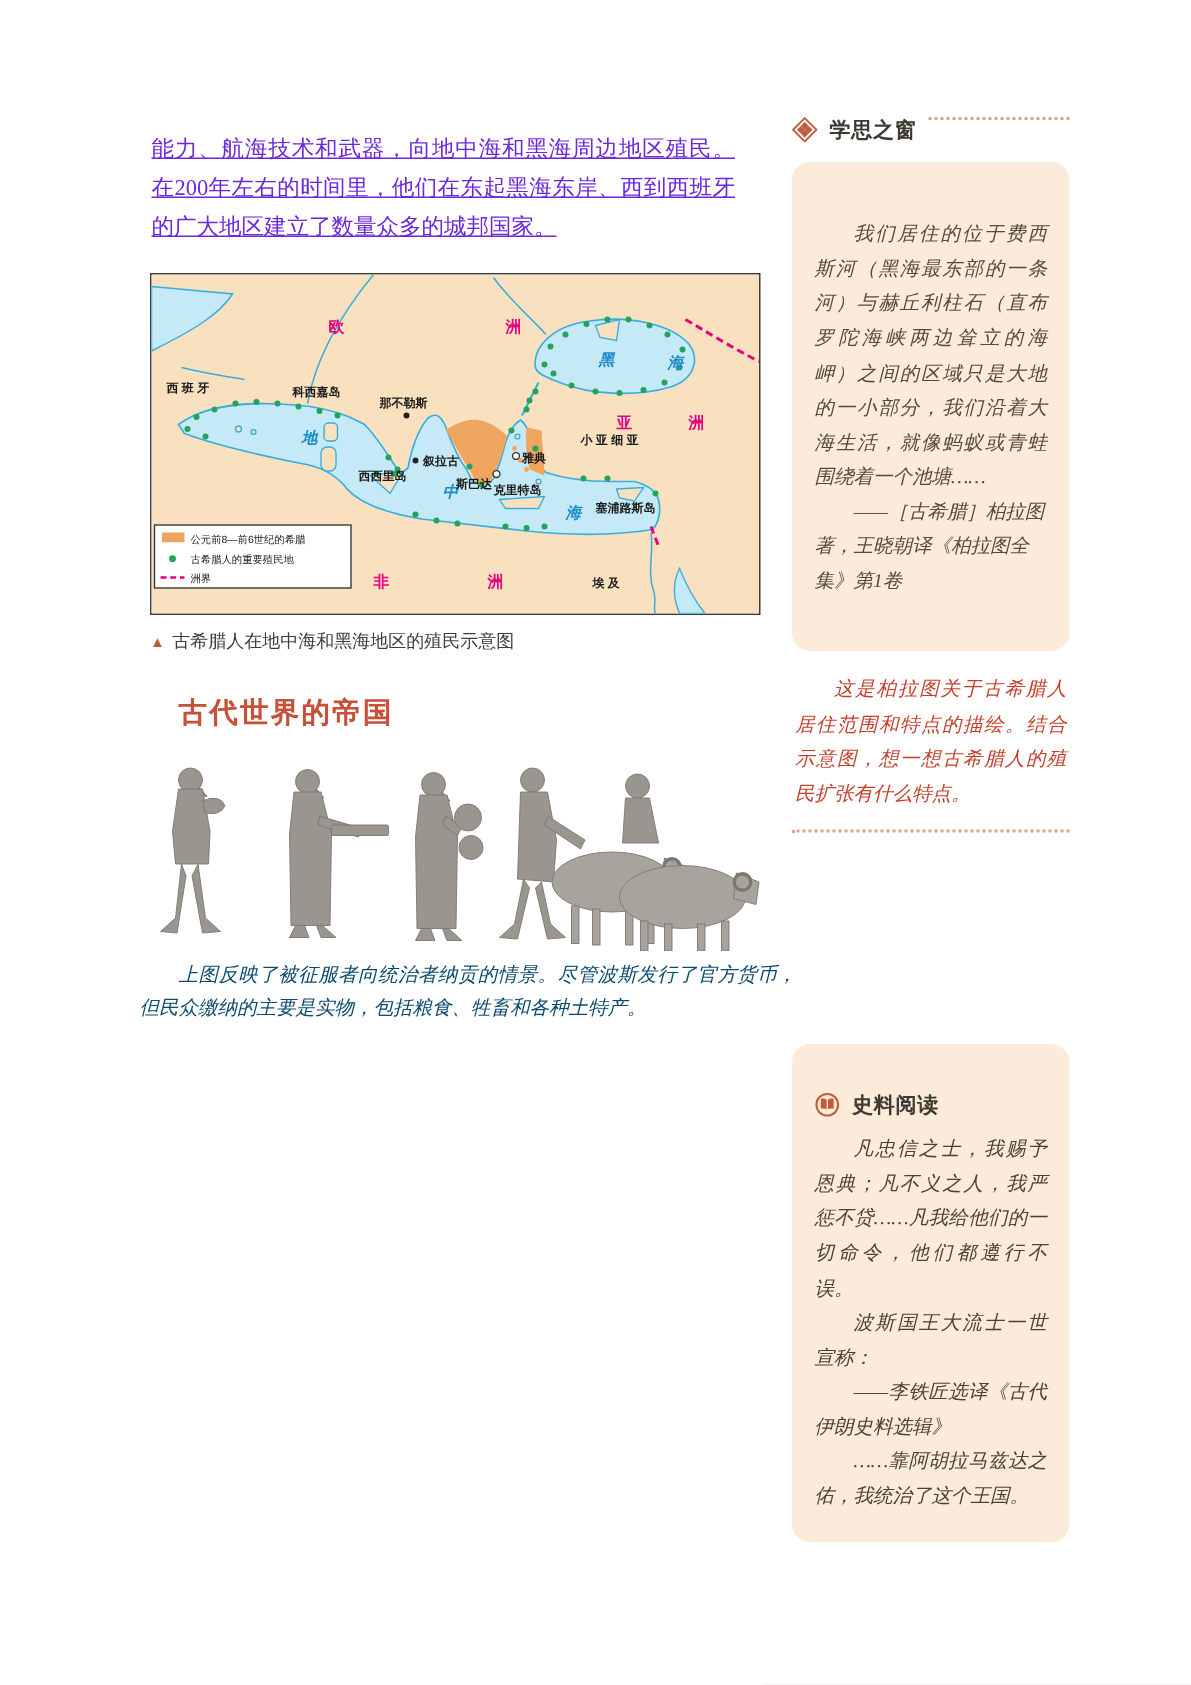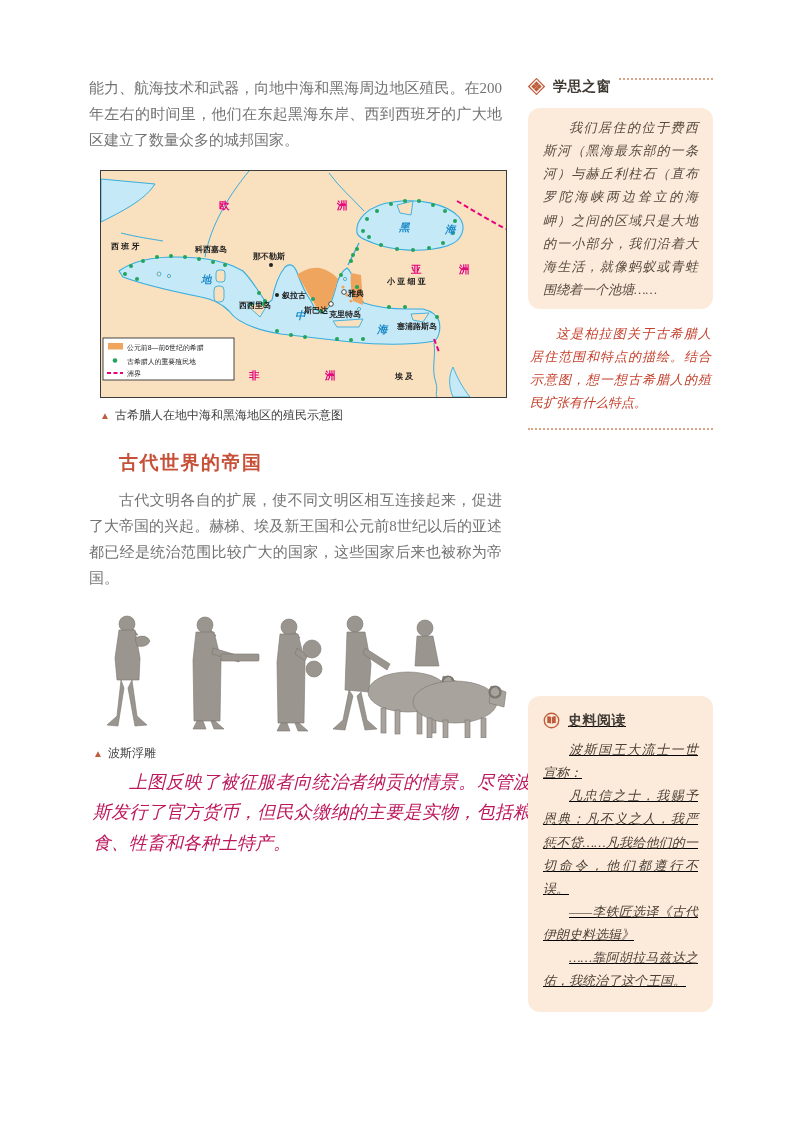--- a/index.html
+++ b/index.html
@@ -1,61 +1,61 @@
 <!DOCTYPE html>
 <html><head>
 <meta charset="utf-8">
 <style>
   html,body { margin:0; padding:0; background:#e8e8e8; }
   .page { position:relative; width:794px; height:1123px; background:#ffffff; margin:0 auto; overflow:hidden;
           font-family:"Liberation Serif","DejaVu Serif",serif; }
 
   
   .left-col { position:absolute; left:85px; top:72px; width:421px; }
-  .body-text { font-size:15px; line-height:1.72; color:#737373; text-align:justify; margin:4px; }
+  .body-text { font-size:15px; line-height:1.72; color:#6d28d9; text-align:justify; margin:16px;text-decoration:underline; }
   .indent { text-indent:2em; }
   .para { margin-top:12px; }
 
   .map-fig { margin:17px 0 0 15px; width:405px; height:226px; border:1px solid #3c3c3c; }
   .map-fig svg { display:block; }
   svg text { font-family:"Liberation Sans","DejaVu Sans",sans-serif; }
   .t-place { font-size:8px; fill:#1a1a1a; font-weight:bold; }
   .t-cont  { font-size:10.5px; fill:#e5007d; font-weight:bold; }
   .t-sea   { font-size:10.5px; fill:#1e8cc8; font-weight:bold; font-style:italic; }
   .t-leg   { font-size:6.9px; fill:#1a1a1a; }
 
   .fig-caption { margin:9px 0 0 15px; font:12px "Liberation Sans","DejaVu Sans",sans-serif; color:#3d3d3d; }
   .caption-marker { color:#c05c3a; font-size:10px; margin-right:5px; }
 
   .sec-heading { margin:26px 0 0 34px; font:bold 19px "Liberation Sans","DejaVu Sans",sans-serif;
                  color:#c75039; letter-spacing:1.5px; }
 
   .relief { margin:16px 0 0 8px; width:415px; height:130px; }
   .relief-caption { margin:7px 0 0 8px; font:12px "Liberation Sans","DejaVu Sans",sans-serif; color:#3d3d3d; }
-  .relief-note { margin:5px 0 0 8px; width:438px; font-size:18px; line-height:1.7; color:#be185d;
+  .relief-note { margin:5px 0 0 8px; width:438px; font-size:13px; line-height:1.7; color:#0c4a6e;
                  font-style:italic; text-align:justify; text-indent:2em; }
 
   
   .sidebar { position:absolute; left:528px; top:78px; width:185px; height:990px;
              font-family:"Liberation Serif","DejaVu Serif",serif; }
   .sb-header { display:flex; align-items:flex-start; }
   .sb-header .icon { width:17px; height:17px; flex:0 0 auto; margin-right:8px; }
   .sb-title { font:bold 14px "Liberation Sans","DejaVu Sans",sans-serif; color:#403a34; letter-spacing:0.5px; }
   .sb-header .dotline { flex:1; height:0; border-top:2px dotted #dca486; margin-left:8px; }
-  .sb-box { background:#fcebdb; border-radius:12px; padding:8px 15px; margin-top:12px; }
+  .sb-box { background:#fcebdb; border-radius:12px; padding:36px 15px; margin-top:12px; }
   .kai { font-style:italic; }
   .sb-quote { font-size:13px; line-height:1.78; color:#564a40; text-align:justify; margin:0; text-indent:2em; }
   .sb-attr  { font-size:13px; line-height:1.78; color:#564a40; margin:0; text-indent:2em; }
   .red-text { margin-top:13px; padding:0 2px; font-size:13px; line-height:1.78; color:#c5402b;
               text-align:justify; text-indent:2em; }
   .divider { border-top:2px dotted #dca486; margin-top:12px; }
 
   .jujiao { position:absolute; top:410px; left:0; right:0; }
   .shiliao { position:absolute; top:618px; left:0; right:0; }
-  .shiliao .sb-box { margin-top:0; padding:16px 15px 20px;text-decoration:underline; }
+  .shiliao .sb-box { margin-top:0; padding:32px 15px 20px; }
   .shiliao .sb-header { margin-bottom:8px; }
   .shiliao p { font-size:13px; line-height:1.78; color:#4c4138; text-align:justify; margin:0; text-indent:2em; }
 
   
   .footer { position:absolute; top:1040px; right:82px; display:flex; align-items:baseline;
             font:bold 13px "Liberation Sans","DejaVu Sans",sans-serif; color:#222; }
   .footer .f-lesson { margin-right:10px; }
   .footer .f-page { margin-left:22px; font-size:14px; }
 </style>
 </head>
@@ -205,21 +205,20 @@
         </g>
       </svg>
     </div>
 
     <div class="fig-caption">
       <span class="caption-marker">▲</span><span>古希腊人在地中海和黑海地区的殖民示意图</span>
     </div>
 
     <h2 class="sec-heading">古代世界的帝国</h2>
 
-    <p class="body-text indent para">古代文明各自的扩展，使不同文明区相互连接起来，促进了大帝国的兴起。赫梯、埃及新王国和公元前8世纪以后的亚述都已经是统治范围比较广大的国家，这些国家后来也被称为帝国。</p>
 
     <div class="relief">
       <svg viewBox="0 0 415 130" width="415" height="130">
         <g fill="#9a968f" stroke="#7b7670" stroke-width="0.6">
 
           <circle cx="34" cy="16" r="8"></circle>
             <path d="M40 21 L45 27 L38 26 Z"></path>
           <path d="M26 22 L42 22 L47 50 L46 72 L24 72 L22 50 Z"></path>
           <path d="M42 30 Q53 25 57 33 Q54 40 44 38 Z"></path>
           <path d="M28 72 L24 108 L14 117 L25 118 L31 80 Z"></path>
@@ -263,23 +262,20 @@
           <path d="M398 78 L413 84 L411 99 L396 95 Z"></path>
           <circle cx="402" cy="84" r="5.5" fill="none" stroke-width="2.2"></circle>
           <rect x="334" y="110" width="5" height="20"></rect>
             <rect x="350" y="112" width="5" height="18"></rect>
           <rect x="372" y="112" width="5" height="18"></rect>
             <rect x="388" y="110" width="5" height="20"></rect>
         </g>
       </svg>
     </div>
 
-    <div class="relief-caption">
-      <span class="caption-marker">▲</span><span>波斯浮雕</span>
-    </div>
     <p class="relief-note kai">上图反映了被征服者向统治者纳贡的情景。尽管波斯发行了官方货币，但民众缴纳的主要是实物，包括粮食、牲畜和各种土特产。</p>
   </div>
 
   <div class="sidebar">
 
     <div class="xuesi">
       <div class="sb-header">
         <svg class="icon" viewBox="0 0 20 20">
           <path d="M10 0.8 L19.2 10 L10 19.2 L0.8 10 Z" fill="none" stroke="#c05c3a" stroke-width="1.4"></path>
           <g fill="#c05c3a">
@@ -287,38 +283,39 @@
             <path d="M13.1 7 L16.2 10 L13.1 13 L10 10 Z"></path>
             <path d="M10 10 L13.1 13 L10 16.2 L6.9 13 Z"></path>
             <path d="M6.9 7 L10 10 L6.9 13 L3.8 10 Z"></path>
           </g>
         </svg>
         <span class="sb-title">学思之窗</span>
         <span class="dotline"></span>
       </div>
       <div class="sb-box">
         <p class="sb-quote kai">我们居住的位于费西斯河（黑海最东部的一条河）与赫丘利柱石（直布罗陀海峡两边耸立的海岬）之间的区域只是大地的一小部分，我们沿着大海生活，就像蚂蚁或青蛙围绕着一个池塘……</p>
+        <p class="sb-attr kai">——［古希腊］柏拉图著，王晓朝译《柏拉图全集》第1卷</p>
       </div>
       <p class="red-text kai">这是柏拉图关于古希腊人居住范围和特点的描绘。结合示意图，想一想古希腊人的殖民扩张有什么特点。</p>
       <div class="divider"></div>
     </div>
 
 
     <div class="shiliao">
       <div class="sb-box">
         <div class="sb-header">
           <svg class="icon" viewBox="0 0 20 20">
             <circle cx="10" cy="10" r="8.5" fill="none" stroke="#c05c3a" stroke-width="1.6"></circle>
             <path d="M10 6.4 C8.5 5.1 6.5 4.9 5 5.3 L5 13.2 C6.5 12.8 8.5 13 10 14.2 C11.5 13 13.5 12.8 15 13.2 L15 5.3 C13.5 4.9 11.5 5.1 10 6.4 Z" fill="#c05c3a"></path>
             <path d="M10 6.4 L10 14.2" stroke="#ffffff" stroke-width="0.9"></path>
           </svg>
           <span class="sb-title">史料阅读</span>
         </div>
+        <p class="kai">凡忠信之士，我赐予恩典；凡不义之人，我严惩不贷……凡我给他们的一切命令，他们都遵行不误。</p>
         <p class="kai">波斯国王大流士一世宣称：</p>
-        <p class="kai">凡忠信之士，我赐予恩典；凡不义之人，我严惩不贷……凡我给他们的一切命令，他们都遵行不误。</p>
         <p class="kai">——李铁匠选译《古代伊朗史料选辑》</p>
         <p class="kai">……靠阿胡拉马兹达之佑，我统治了这个王国。</p>
       </div>
     </div>
   </div>
 
 
 </div>
 
 </body></html>

